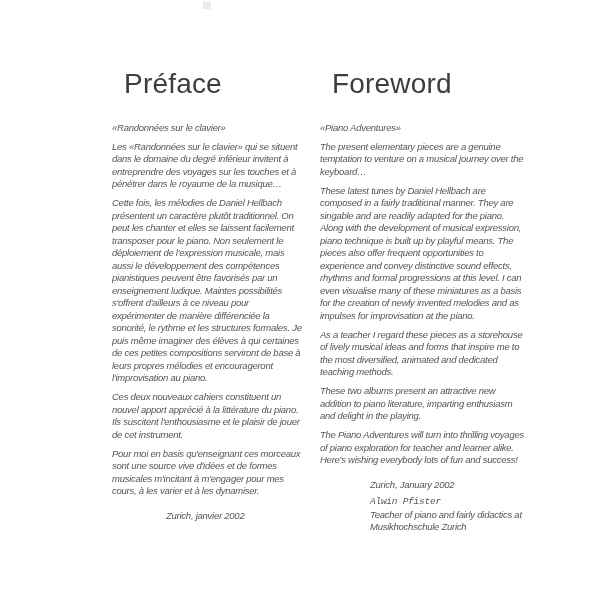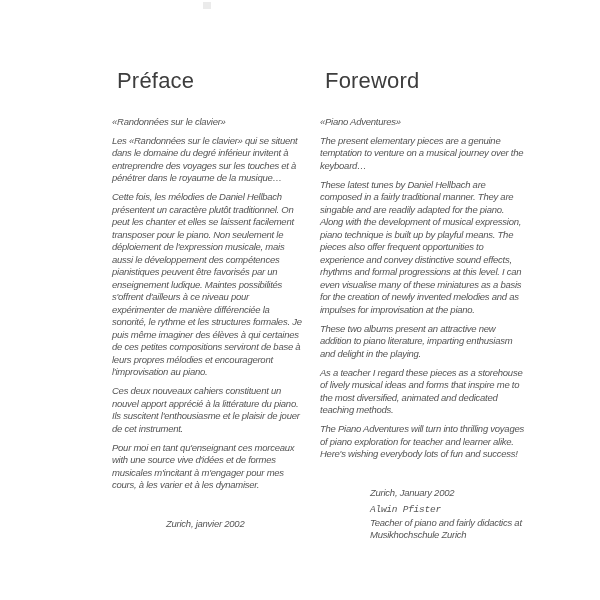--- a/index.html
+++ b/index.html
@@ -23,73 +23,73 @@
     height: 7px;
     background: var(--artifact, #ebebeb);
   }
   .col {
     position: absolute;
     top: 68px;
   }
   .col-left  { left: 112px; width: 190px; }
   .col-right { left: 320px; width: 205px; }
   .heading {
-    font-size: 22px;
+    font-size: 28px;
     font-weight: normal;
     letter-spacing: 0.2px;
     color: var(--heading, #3d3d3d);
-    margin: 0 0 22px 5px;
+    margin: 0 0 22px 12px;
   }
   .body-copy {
     font-style: italic;
     font-size: 9.5px;
     line-height: 12.5px;
     letter-spacing: -0.25px;
     color: var(--text, #555555);
   }
   .subtitle { margin: 16px 0 6px 0; }
   .para     { margin: 0 0 6.5px 0; }
   .signature {
-    margin-top: 26px;
+    margin-top: 12px;
   }
   .sig-left  { margin-left: 54px; width: 140px; }
   .sig-right { margin-left: 50px; width: 165px; }
   .sig-line  { margin: 0; }
   .sig-name  { margin-top: 5px; font-family: Liberation Mono, monospace; }
 </style>
 </head>
 <body>
 
 <div class="sheet">
 
   <div class="page-mark"></div>
 
   <div class="col col-left">
     <h1 class="heading">Préface</h1>
     <div class="body-copy">
       <p class="subtitle">«Randonnées sur le clavier»</p>
       <p class="para">Les «Randonnées sur le clavier» qui se situent dans le domaine du degré inférieur invitent à entreprendre des voyages sur les touches et à pénétrer dans le royaume de la musique…</p>
       <p class="para">Cette fois, les mélodies de Daniel Hellbach présentent un caractère plutôt traditionnel. On peut les chanter et elles se laissent facilement transposer pour le piano. Non seulement le déploiement de l'expression musicale, mais aussi le développement des compétences pianistiques peuvent être favorisés par un enseignement ludique. Maintes possibilités s'offrent d'ailleurs à ce niveau pour expérimenter de manière différenciée la sonorité, le rythme et les structures formales. Je puis même imaginer des élèves à qui certaines de ces petites compositions serviront de base à leurs propres mélodies et encourageront l'improvisation au piano.</p>
       <p class="para">Ces deux nouveaux cahiers constituent un nouvel apport apprécié à la littérature du piano. Ils suscitent l'enthousiasme et le plaisir de jouer de cet instrument.</p>
-      <p class="para">Pour moi en tant qu'enseignant ces morceaux with une source vive d'idées et de formes musicales m'incitant à m'engager pour mes cours, à les varier et à les dynamiser.</p>
+      <p class="para">Pour moi en basis qu'enseignant ces morceaux sont une source vive d'idées et de formes musicales m'incitant à m'engager pour mes cours, à les varier et à les dynamiser.</p>
       <div class="signature sig-left">
         <p class="sig-line">Zurich, janvier 2002</p>
 
       </div>
     </div>
   </div>
 
   <div class="col col-right">
     <h1 class="heading">Foreword</h1>
     <div class="body-copy">
       <p class="subtitle">«Piano Adventures»</p>
       <p class="para">The present elementary pieces are a genuine temptation to venture on a musical journey over the keyboard…</p>
       <p class="para">These latest tunes by Daniel Hellbach are composed in a fairly traditional manner. They are singable and are readily adapted for the piano. Along with the development of musical expression, piano technique is built up by playful means. The pieces also offer frequent opportunities to experience and convey distinctive sound effects, rhythms and formal progressions at this level. I can even visualise many of these miniatures as a basis for the creation of newly invented melodies and as impulses for improvisation at the piano.</p>
+      <p class="para">As a teacher I regard these pieces as a storehouse of lively musical ideas and forms that inspire me to the most diversified, animated and dedicated teaching methods.</p>
       <p class="para">These two albums present an attractive new addition to piano literature, imparting enthusiasm and delight in the playing.</p>
-      <p class="para">As a teacher I regard these pieces as a storehouse of lively musical ideas and forms that inspire me to the most diversified, animated and dedicated teaching methods.</p>
       <p class="para">The Piano Adventures will turn into thrilling voyages of piano exploration for teacher and learner alike. Here's wishing everybody lots of fun and success!</p>
       <div class="signature sig-right">
         <p class="sig-line">Zurich, January 2002</p>
         <p class="sig-line sig-name">Alwin Pfister</p>
         <p class="sig-line">Teacher of piano and fairly didactics at Musikhochschule Zurich</p>
       </div>
     </div>
   </div>
 
 </div>

